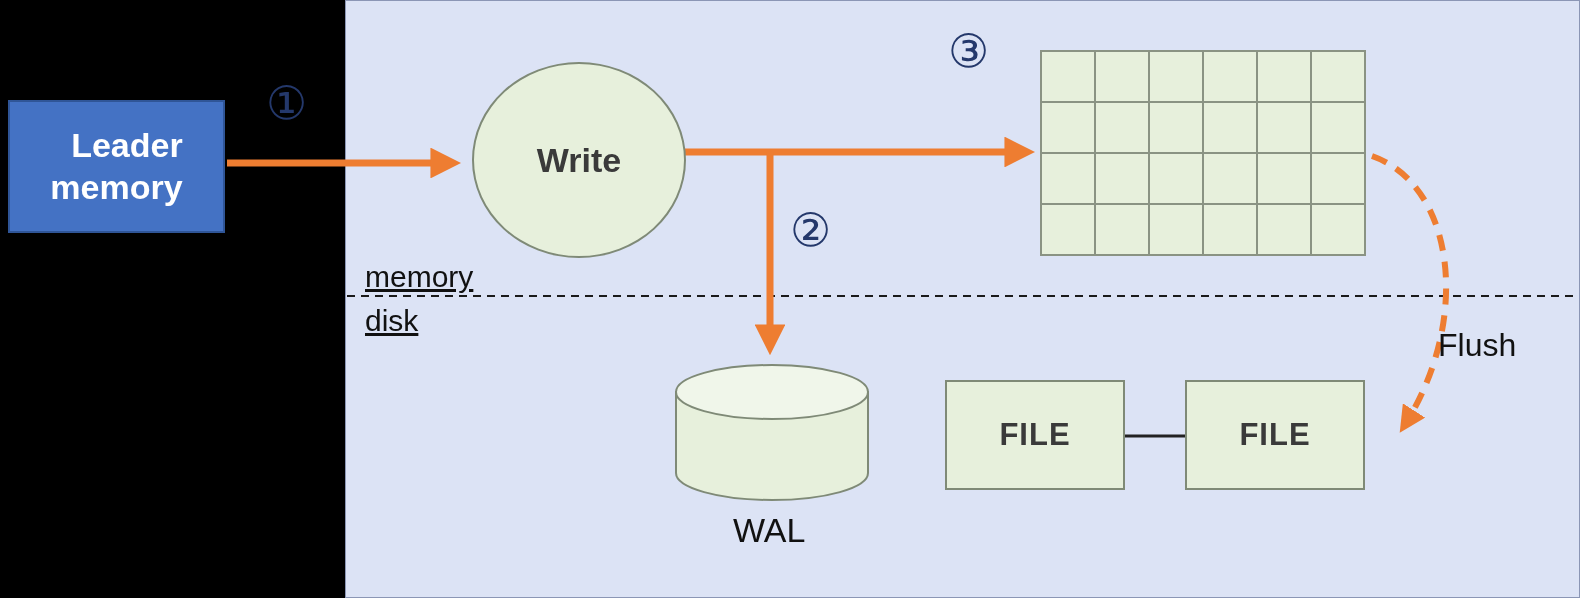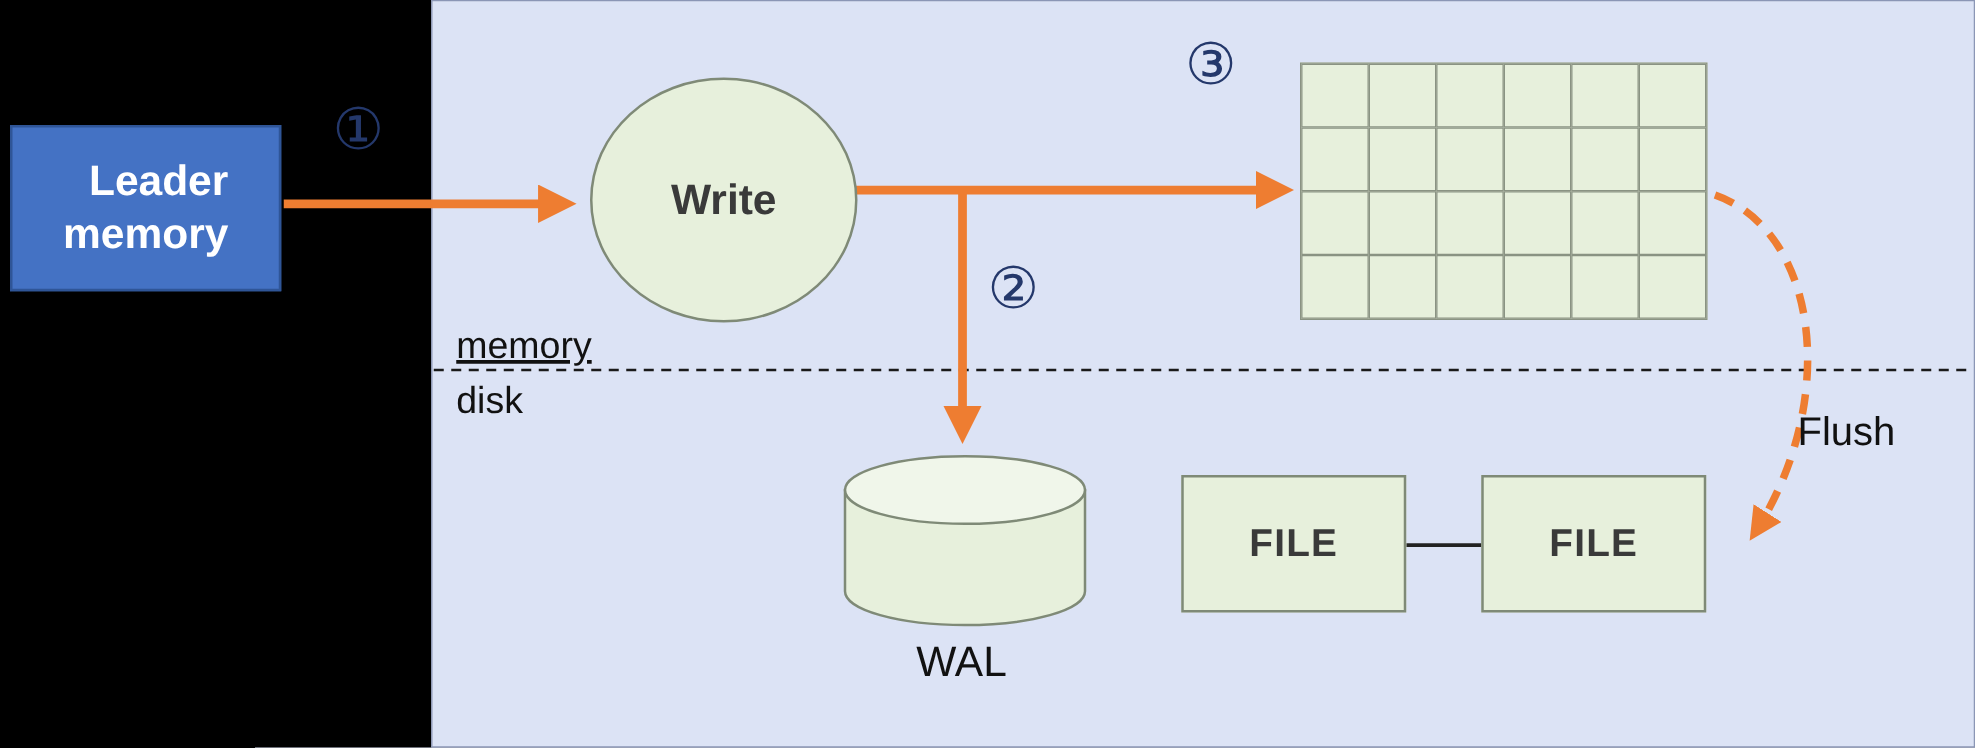--- a/index.html
+++ b/index.html
@@ -56,21 +56,21 @@
   .memtable {
     position:absolute; left:1040px; top:50px; width:326px; height:206px;
     display:grid; grid-auto-rows:1fr;
     background:var(--shape-fill,#e7f0dc);
     border:1px solid var(--grid-line,#8a9383);
   }
   .memtable .cell { border:1px solid var(--grid-line,#8a9383); }
 
   .label { position:absolute; color:var(--text,#111111); font-size:30px; line-height:1.1; }
   .memory-label { left:365px; top:260px;text-decoration:underline; }
-  .disk-label   { left:365px; top:304px; }
+  .disk-label   { left:365px; top:304px;text-decoration:underline; }
   .wal-label    { left:733px; top:512px; font-size:34px; }
   .flush-label  { left:1418px; top:328px; font-size:32px;margin-left:20px; }
   .follower-label { left:1308px; top:530px; }
 
   .file-box {
     position:absolute; top:380px; width:180px; height:110px;
     background:var(--shape-fill,#e7f0dc);
     border:2px solid var(--shape-border,#7f8a77);
     display:flex; align-items:center; justify-content:center;
     font-weight:bold; font-size:31px; letter-spacing:1px;

